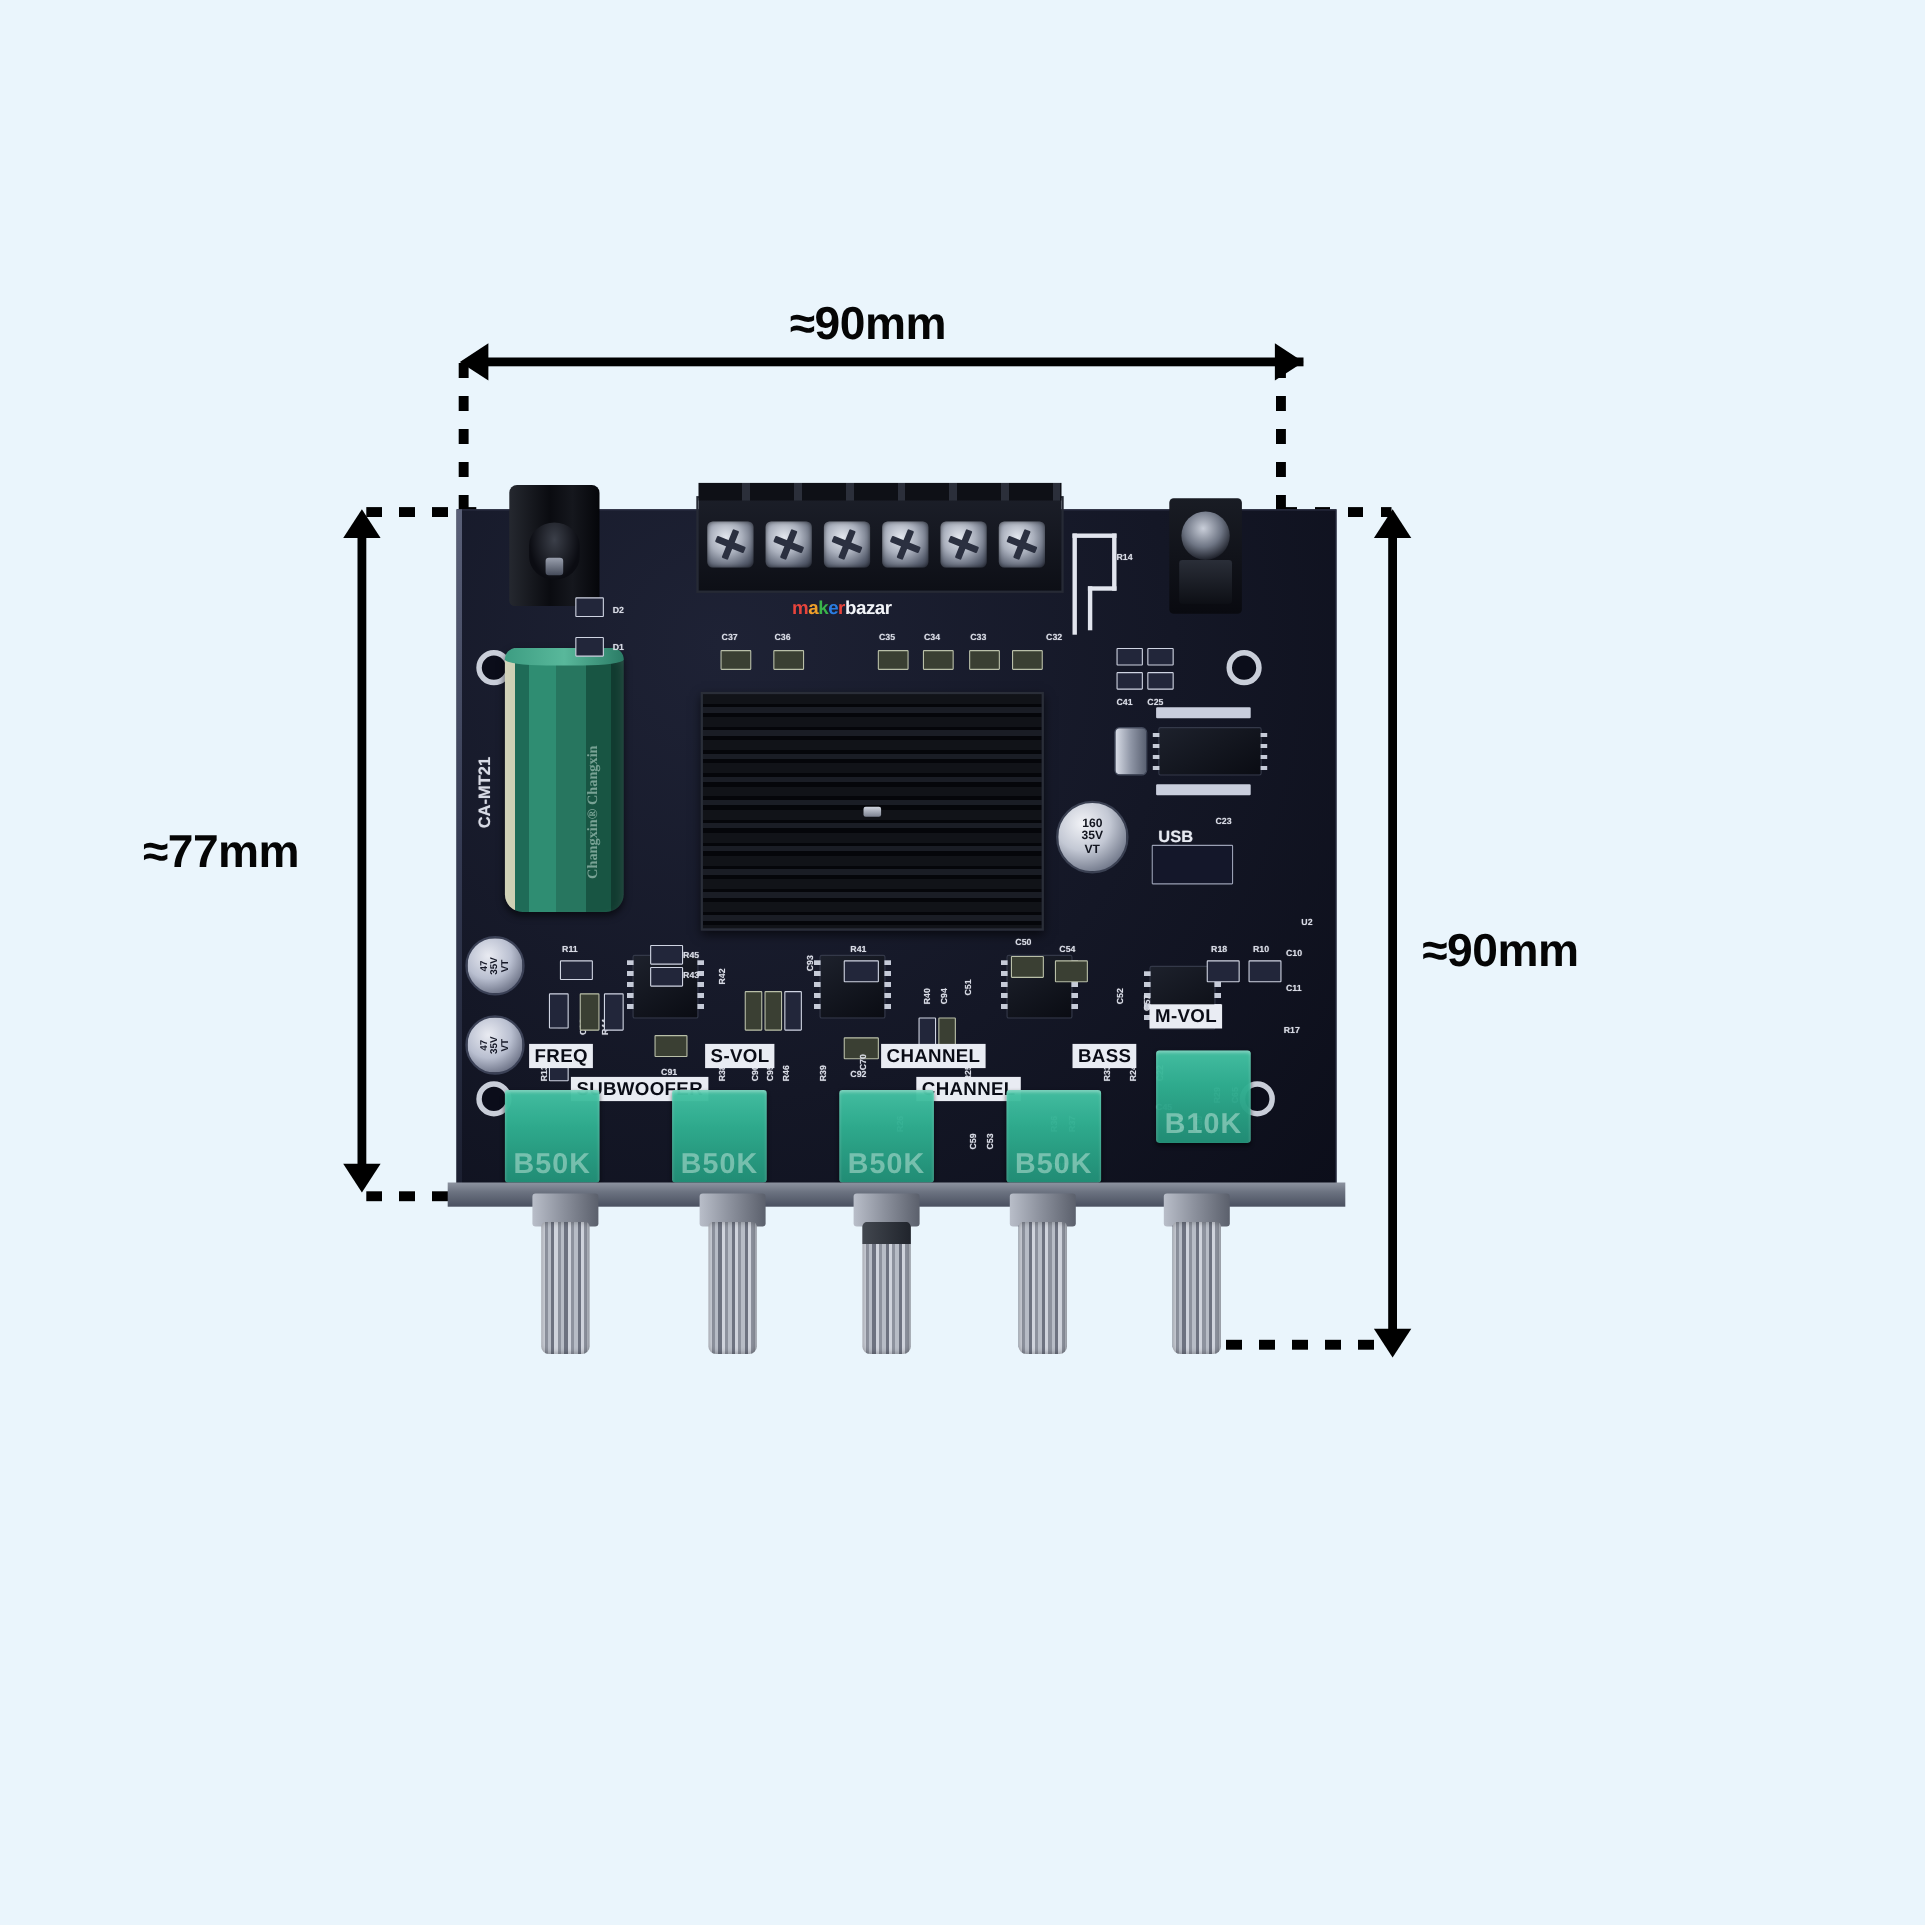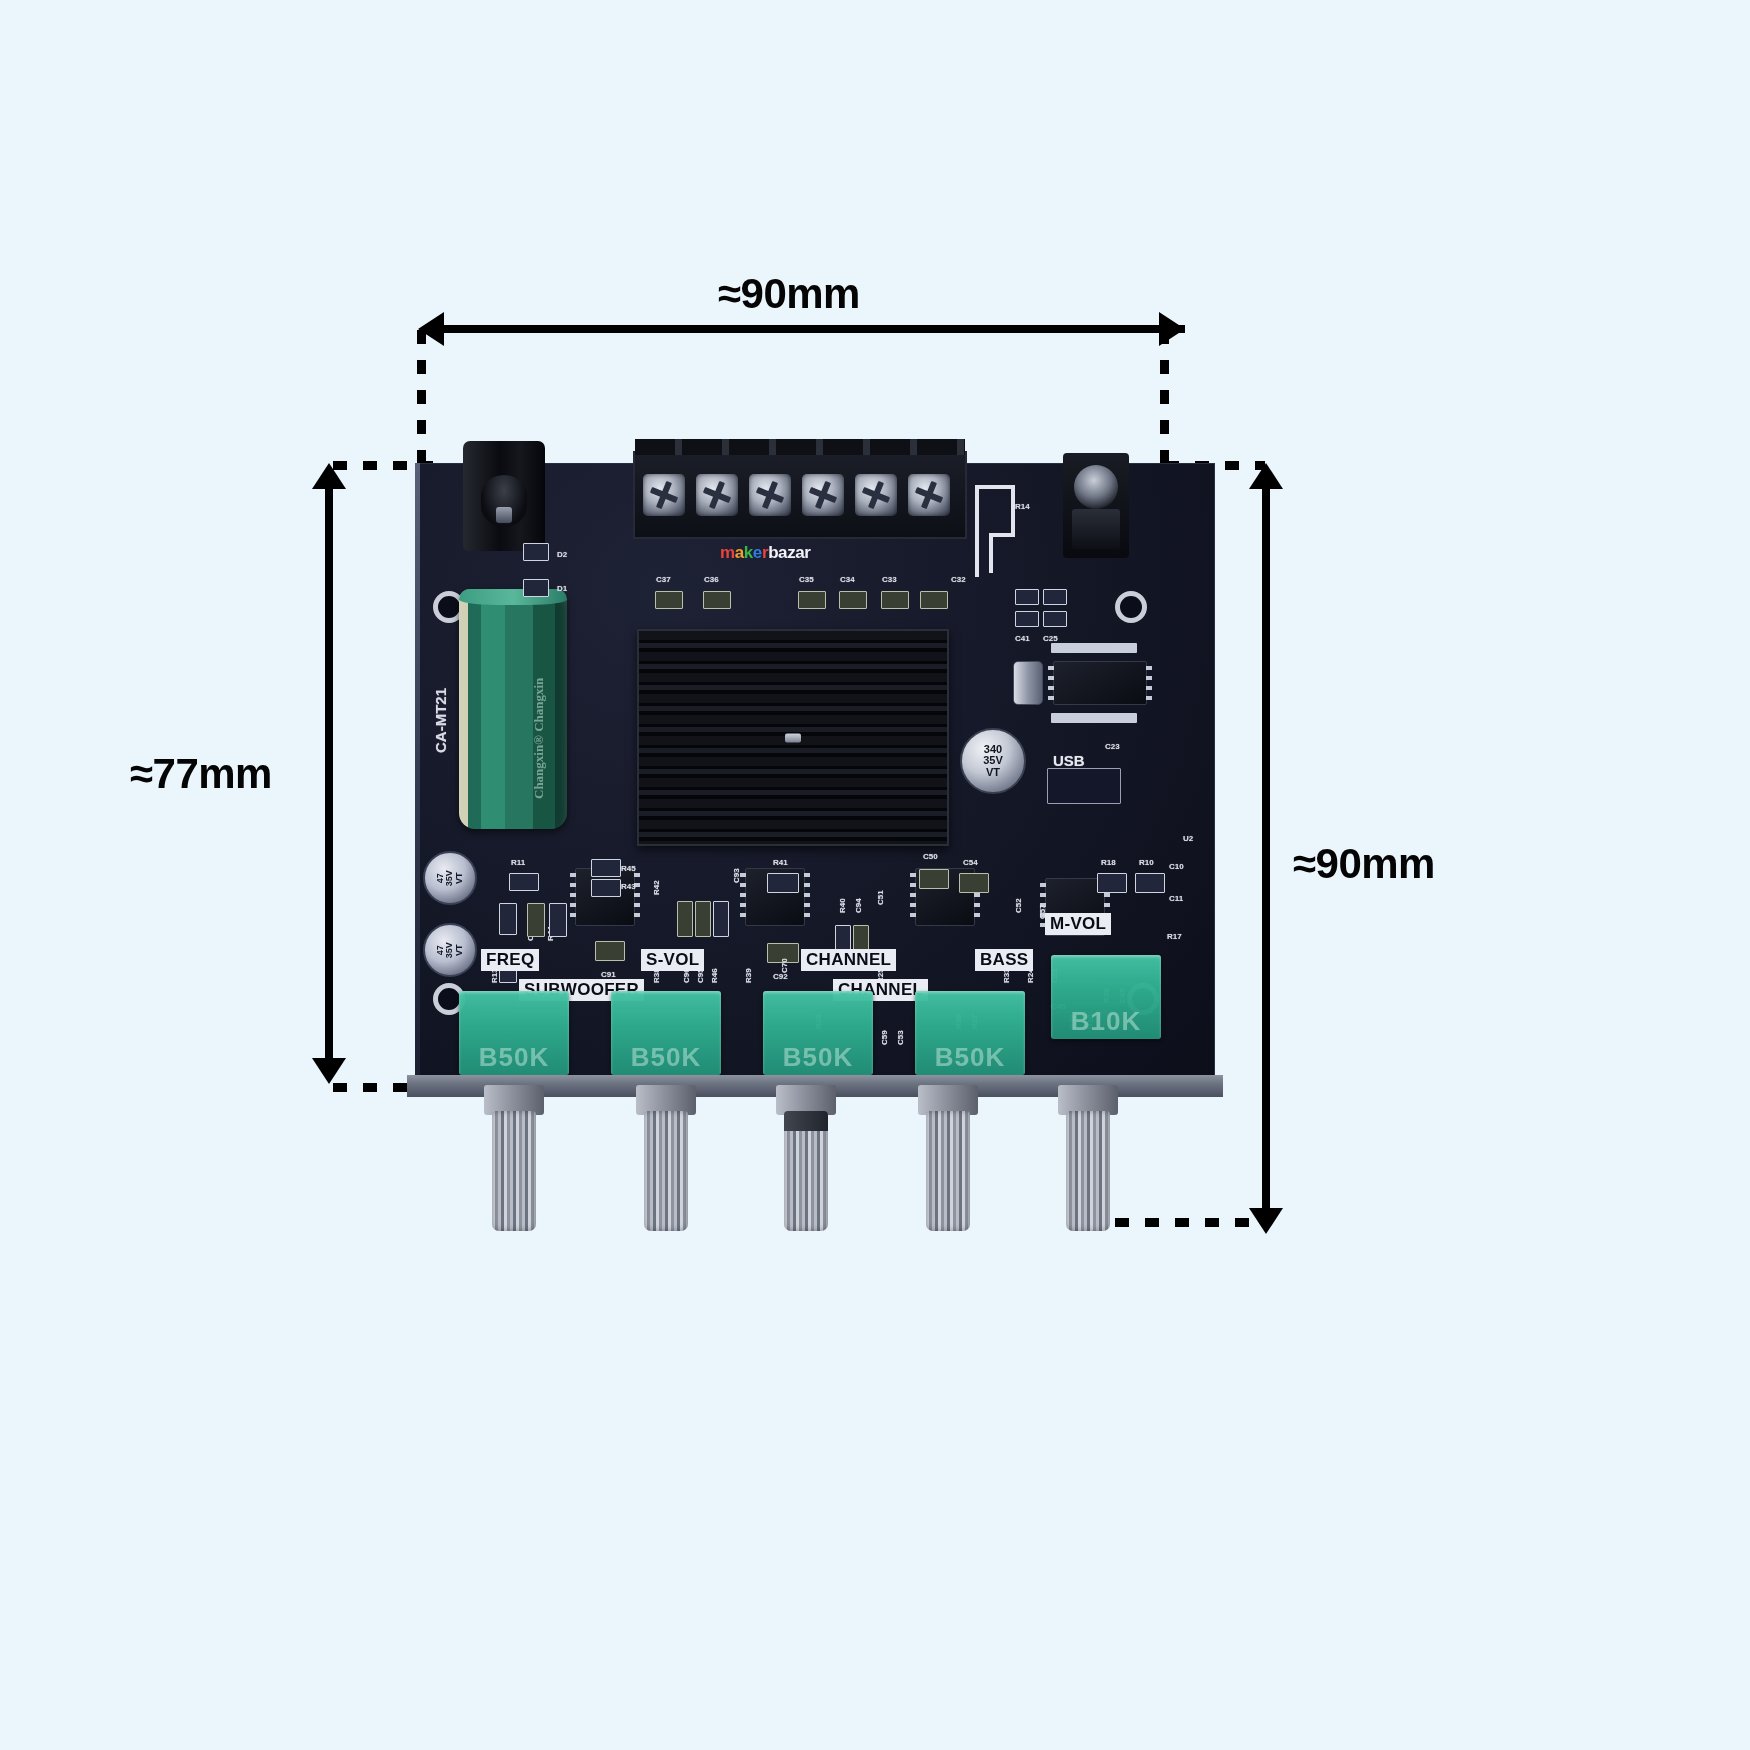--- a/index.html
+++ b/index.html
@@ -207,21 +207,21 @@
 
   
   #crystal{
     position:absolute;left:598px;top:198px;width:28px;height:42px;border-radius:5px;
     background:linear-gradient(to right,#d8dce6,#8f96a6,#5a6172);
     border:1px solid #434a5c;
   }
 
   
   .pot-body{
-    position:absolute;width:110px;height:84px;
+    position:absolute;width:86px;height:84px;
     background:linear-gradient(to bottom,#45c3a4 0%,#2fae90 40%,#229077 100%);
     border-radius:3px;
     box-shadow:inset 0 2px 3px rgba(255,255,255,.35), 0 2px 4px rgba(0,0,0,.5);
     color:#bfe9dc;font-weight:bold;font-size:26px;
     display:flex;align-items:flex-end;justify-content:center;
     letter-spacing:1px;opacity:.97;
   }
   .pot-body span{opacity:.55;padding-bottom:2px;}
 
   
@@ -351,21 +351,21 @@
 35V
 VT</span>
     </div>
     <div class="elec-cap" style="left:8px;top:460px;width:50px;height:50px;">
       <span>47
 35V
 VT</span>
     </div>
 
     <div id="cap220">
-      <span style="white-space:pre-line;">340
+      <span style="white-space:pre-line;">160
 35V
 VT</span>
     </div>
 
     <div id="crystal"></div>
 
     <div class="ic" style="left:638px;top:198px;width:92px;height:42px;">
       <div class="ic-pins-l"></div>
         <div class="ic-pins-r"></div>
     </div>

